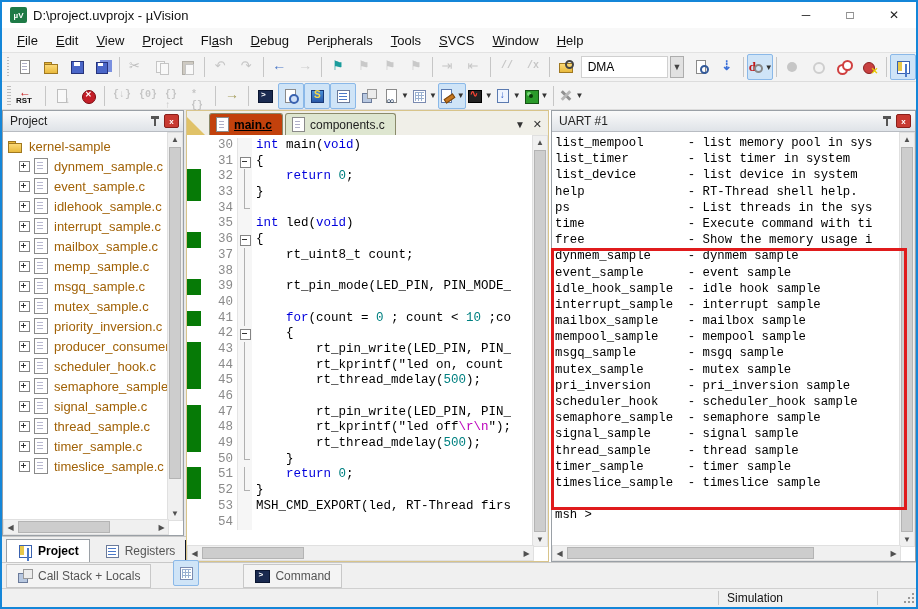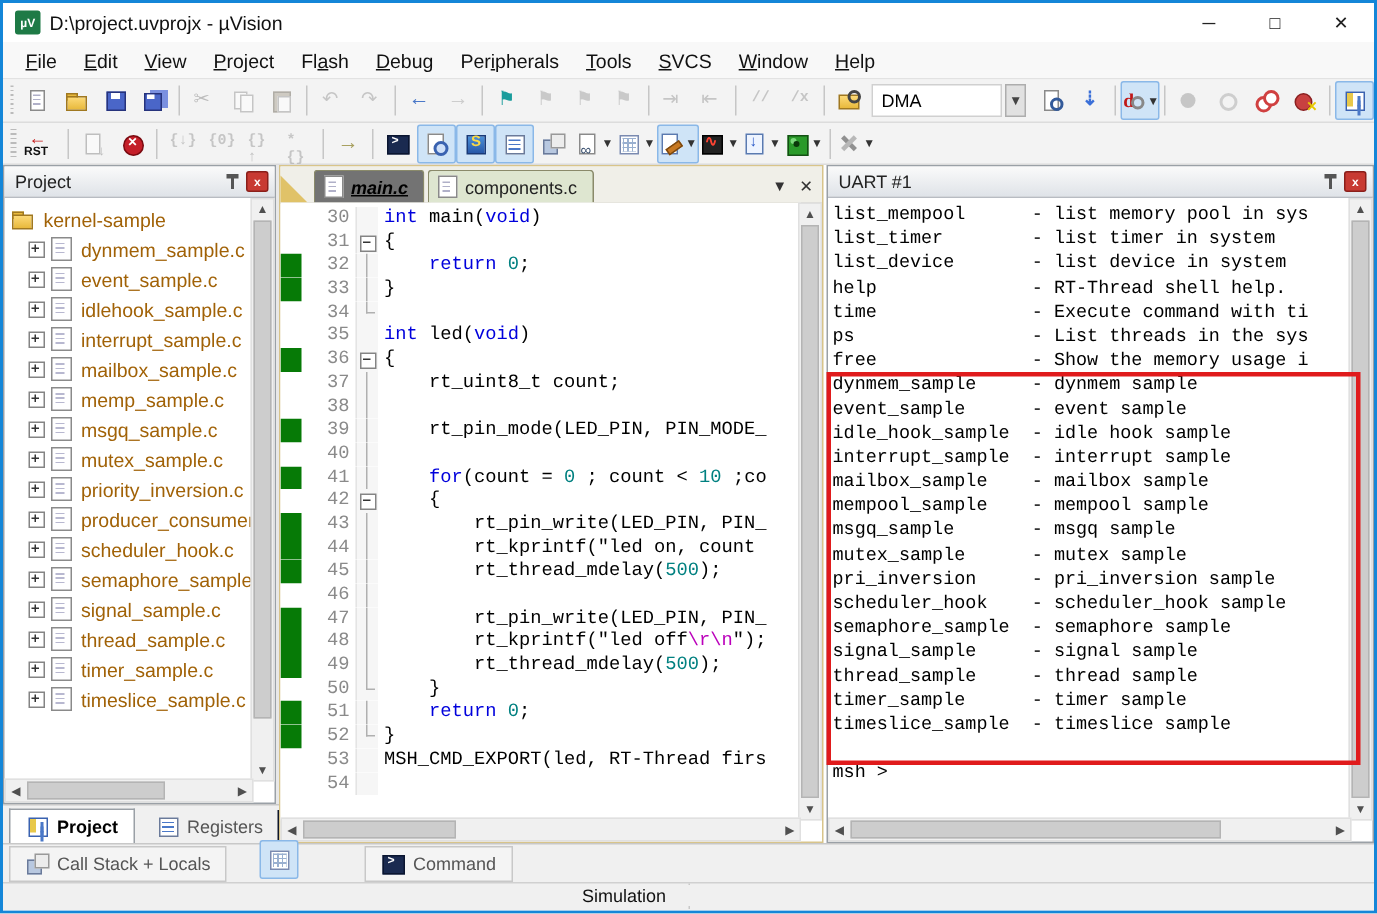--- a/index.html
+++ b/index.html
@@ -118,21 +118,21 @@
   .doc-ic{width:12px;height:14px;background:#fff;border:1px solid #8a8a8a;position:relative;flex:none;margin-right:6px;}
   .doc-ic::after{content:"";position:absolute;left:2px;top:3px;width:6px;height:8px;background:repeating-linear-gradient(#b8b8d0 0 1px,transparent 1px 3px);}
   
   .sb{background:#f0f0f0;border:1px solid #e0e0e0;position:absolute;}
   .sb-arrow{position:absolute;color:#505050;font-size:8px;display:flex;align-items:center;justify-content:center;}
   .sb-thumb{position:absolute;background:#cdcdcd;border:1px solid #b4b4b4;}
   
   .tabstrip{height:24px;background:#f0efe8;border-bottom:1px solid #a8a890;display:flex;align-items:flex-end;position:relative;}
   .corner-tri{position:absolute;left:0;bottom:0;width:0;height:0;border-bottom:18px solid #e0c268;border-right:18px solid transparent;}
   .etab{height:21px;display:flex;align-items:center;padding:0 10px 0 6px;font-size:12px;border:1px solid #8a8a6a;border-bottom:none;border-radius:3px 3px 0 0;margin-right:2px;gap:5px;}
-  .etab.on{background:#737373;font-weight:bold;font-style:italic;}
+  .etab.on{background:#c2410c;font-weight:bold;}
   .etab.on .lbl{text-decoration:underline;}
   .etab.off{background:#dee6d0;color:#222;}
   .etab .pg{width:11px;height:13px;background:#fff;border:1px solid #8a8a8a;position:relative;}
   .etab .pg::after{content:"";position:absolute;left:2px;top:3px;width:5px;height:7px;background:repeating-linear-gradient(#b0b0c8 0 1px,transparent 1px 3px);}
   .strip-btns{margin-left:auto;display:flex;align-items:center;gap:8px;padding:0 6px 4px 0;font-size:10px;color:#333;}
   .code{font-family:"Liberation Mono","DejaVu Sans Mono",monospace;font-size:12.5px;line-height:15.7px;white-space:pre;}
   .cl{display:flex;height:15.7px;overflow:hidden;}
   .cl .gm{width:14px;flex:none;}
   .cl .gm.g{background:#067a06;}
   .cl .ln{width:32px;flex:none;text-align:right;color:#8a8a8a;padding-right:4px;}
@@ -146,21 +146,21 @@
   .num{color:#008080;}
   .esc{color:#bb00bb;}
   .str{color:#000;}
   
   .uline{font-family:"Liberation Mono","DejaVu Sans Mono",monospace;font-size:12.3px;line-height:16.2px;white-space:pre;color:#000;height:16.2px;overflow:hidden;}
   
   .btab-row{display:flex;align-items:flex-end;background:#f0f0f0;border-top:1px solid #c8c8c8;}
   .btab{height:22px;display:flex;align-items:center;gap:5px;padding:0 10px;font-size:12px;color:#555;border-right:3px solid #0f172a;}
   .btab.on{background:#fff;border:1px solid #9aa0a6;border-bottom:none;color:#000;font-weight:bold;}
   .annotation{border:3px solid #e01b1c;background:transparent;pointer-events:none;}
-  .statusbar{background:#f0f0f0;border-top:1px solid #d0d0d0;display:flex;align-items:center;font-size:12px;color:#111;flex-direction:column;}
+  .statusbar{background:#f0f0f0;border-top:1px solid #d0d0d0;display:flex;align-items:center;font-size:12px;color:#111;}
   .st-sep{width:1px;height:14px;background:#c8c8c8;}
   .grip-resize{width:14px;height:14px;background:
     radial-gradient(circle at 11px 11px,#999 1.2px,transparent 1.5px),
     radial-gradient(circle at 7px 11px,#999 1.2px,transparent 1.5px),
     radial-gradient(circle at 11px 7px,#999 1.2px,transparent 1.5px),
     radial-gradient(circle at 3px 11px,#999 1.2px,transparent 1.5px),
     radial-gradient(circle at 7px 7px,#999 1.2px,transparent 1.5px),
     radial-gradient(circle at 11px 3px,#999 1.2px,transparent 1.5px);}
 </style>
 </head>
@@ -527,22 +527,22 @@
       <span class="sp">
         <span class="ic ic-pin"></span>
         <span class="panel-close">x</span>
       </span>
     </div>
     <div id="uartbody" style="position:absolute;left:0;top:21px;right:14px;bottom:14px;overflow:hidden;padding:3px 0 0 3px;">
         <div class="uline">list_mempool      - list memory pool in sys</div>
         <div class="uline">list_timer        - list timer in system</div>
         <div class="uline">list_device       - list device in system</div>
         <div class="uline">help              - RT-Thread shell help.</div>
+        <div class="uline">ps                - List threads in the sys</div>
         <div class="uline">time              - Execute command with ti</div>
-        <div class="uline">ps                - List threads in the sys</div>
         <div class="uline">free              - Show the memory usage i</div>
         <div class="uline">dynmem_sample     - dynmem sample</div>
         <div class="uline">event_sample      - event sample</div>
         <div class="uline">idle_hook_sample  - idle hook sample</div>
         <div class="uline">interrupt_sample  - interrupt sample</div>
         <div class="uline">mailbox_sample    - mailbox sample</div>
         <div class="uline">mempool_sample    - mempool sample</div>
         <div class="uline">msgq_sample       - msgq sample</div>
         <div class="uline">mutex_sample      - mutex sample</div>
         <div class="uline">pri_inversion     - pri_inversion sample</div>

